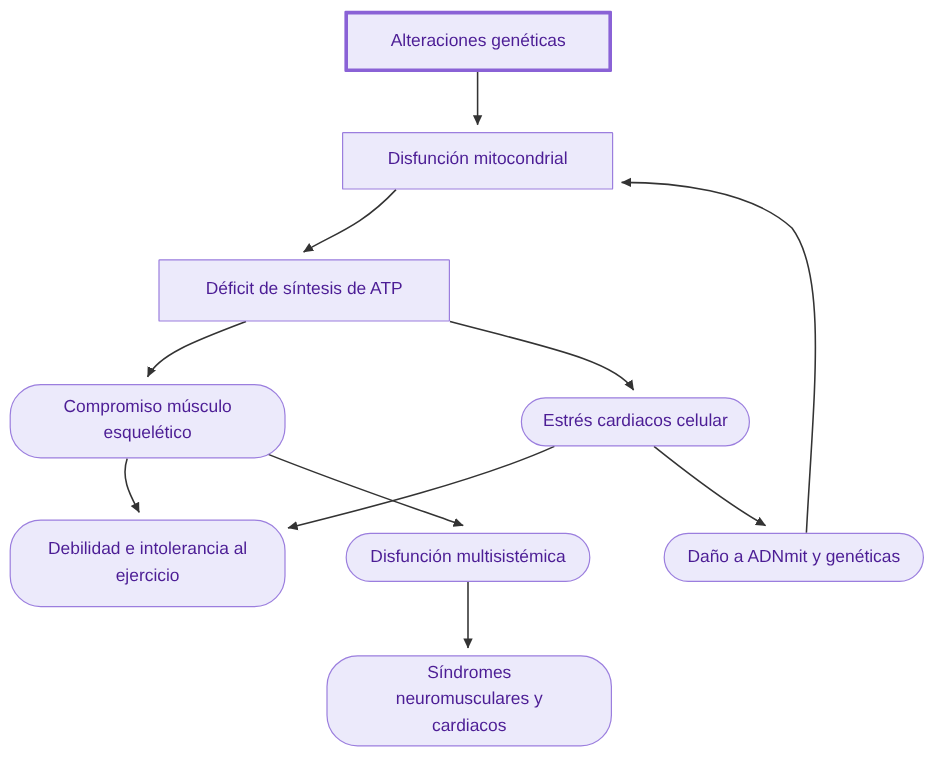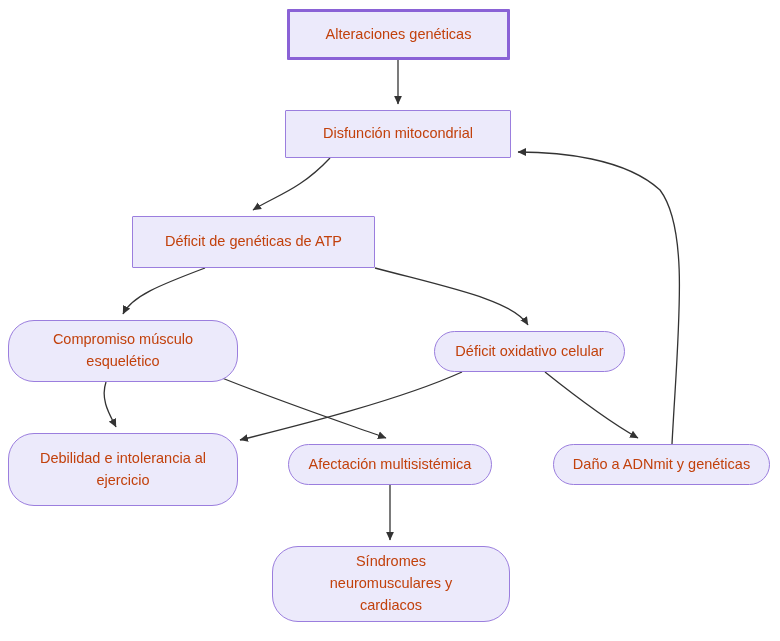--- a/index.html
+++ b/index.html
@@ -24,21 +24,21 @@
     top: 0;
     width: 780px;
     height: 641px;
     pointer-events: none;
   }
   .node {
     position: absolute;
     box-sizing: border-box;
     background: #ECEAFB;
     border: 1px solid #9B7EDE;
-    color: #c2410c;
+    color: #4c1d95;
     font-size: 14.5px;
     line-height: 1.5;
     text-align: center;
     display: flex;
     align-items: center;
     justify-content: center;
     padding: 0 10px;
     white-space: pre-line;
   }
   .node.emphasis {
@@ -73,26 +73,26 @@
         <path d="M 462,372 C 400,400 300,425 240,440" fill="none" stroke="#333333" stroke-width="1.3" marker-end="url(#arrowhead)"></path>
         <path d="M 545,372 C 580,400 615,425 638,438" fill="none" stroke="#333333" stroke-width="1.3" marker-end="url(#arrowhead)"></path>
         <path d="M 672,444 C 678,330 690,230 660,190 C 625,158 560,152 518,152" fill="none" stroke="#333333" stroke-width="1.3" marker-end="url(#arrowhead)"></path>
         <path d="M 390,485 L 390,540" fill="none" stroke="#333333" stroke-width="1.3" marker-end="url(#arrowhead)"></path>
       </g>
   </svg>
 
   <div id="nodes-group">
       <div class="node rect emphasis" style="left: 287px; top: 9px; width: 223px; height: 51px;"><span>Alteraciones genéticas</span></div>
       <div class="node rect" style="left: 285px; top: 110px; width: 226px; height: 48px;"><span>Disfunción mitocondrial</span></div>
-      <div class="node rect" style="left: 132px; top: 216px; width: 243px; height: 52px;"><span>Déficit de genéticas de ATP</span></div>
+      <div class="node rect" style="left: 132px; top: 216px; width: 243px; height: 52px;"><span>Déficit de síntesis de ATP</span></div>
       <div class="node rounded" style="left: 8px; top: 320px; width: 230px; height: 62px;"><span>Compromiso músculo
 esquelético</span></div>
-      <div class="node rounded" style="left: 434px; top: 331px; width: 191px; height: 41px;"><span>Déficit oxidativo celular</span></div>
+      <div class="node rounded" style="left: 434px; top: 331px; width: 191px; height: 41px;"><span>Estrés cardiacos celular</span></div>
       <div class="node rounded" style="left: 8px; top: 433px; width: 230px; height: 73px;"><span>Debilidad e intolerancia al
 ejercicio</span></div>
-      <div class="node rounded" style="left: 288px; top: 444px; width: 204px; height: 41px;"><span>Afectación multisistémica</span></div>
+      <div class="node rounded" style="left: 288px; top: 444px; width: 204px; height: 41px;"><span>Disfunción multisistémica</span></div>
       <div class="node rounded" style="left: 553px; top: 444px; width: 217px; height: 41px;"><span>Daño a ADNmit y genéticas</span></div>
       <div class="node rounded" style="left: 272px; top: 546px; width: 238px; height: 76px;"><span>Síndromes
 neuromusculares y
 cardiacos</span></div>
     </div>
 
 </div>
 
 </body></html>

